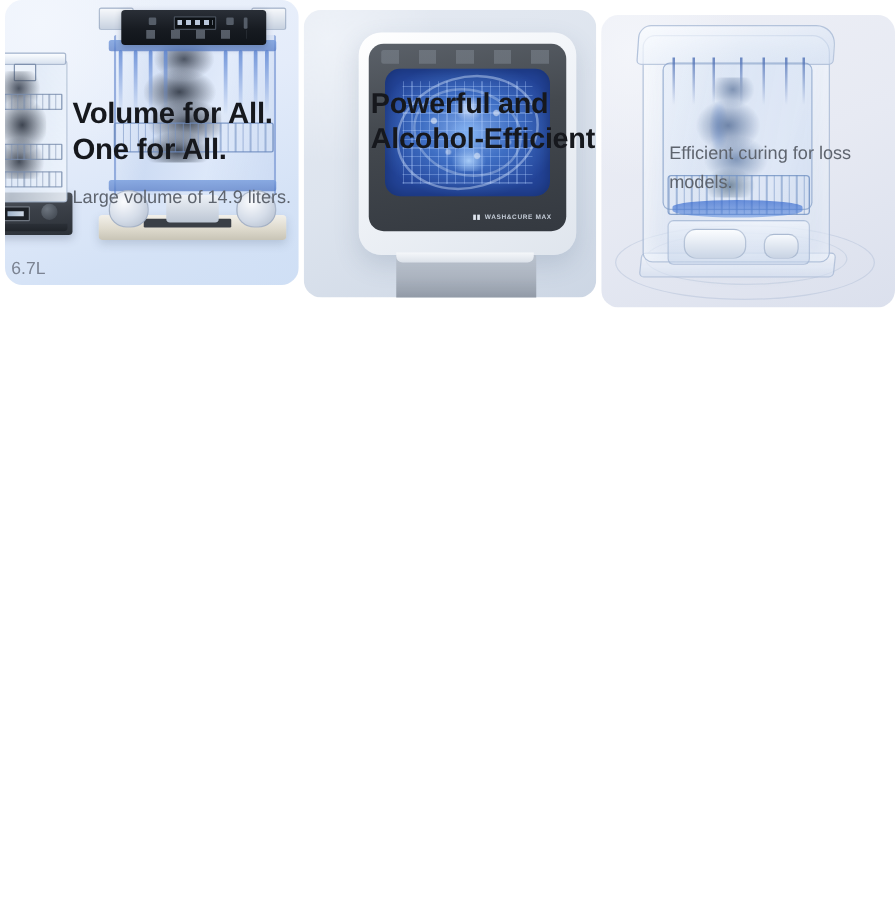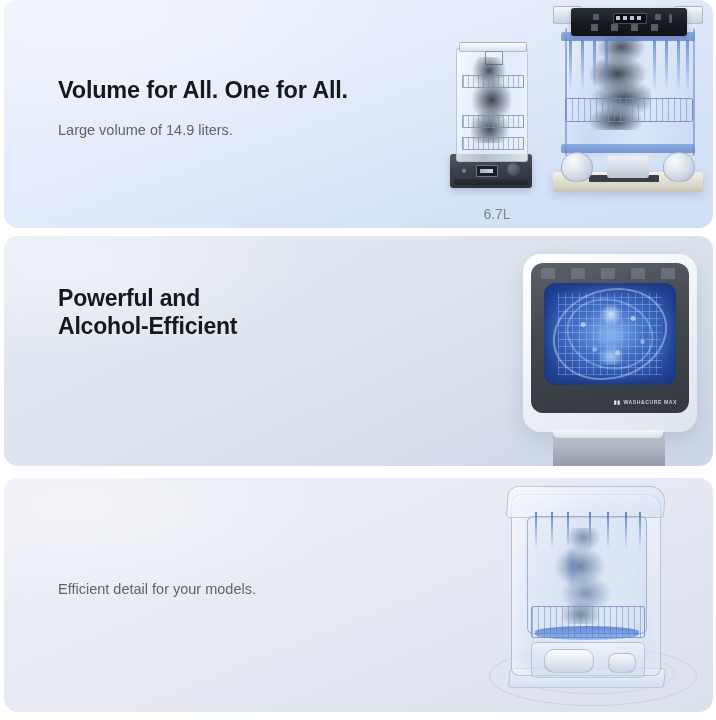--- a/index.html
+++ b/index.html
@@ -12,21 +12,21 @@
     height: 720px;
     font-family: "Liberation Sans", sans-serif;
     overflow: hidden;
   }
   .page {
     position: relative;
     width: 716px;
     height: 720px;
     background: #ffffff;
     display: flex;
-    flex-direction: column;
+    flex-direction: row;
   }
 
   
   .panel {
     position: relative;
     width: 709px;
     margin-left: 4px;
     border-radius: 14px;
     overflow: hidden;
     box-sizing: border-box;
@@ -225,21 +225,21 @@
   .vol-large { right: 6px; width: 150px; color: #3f73c4; }
 
   
   #panel2 {
     height: 230px;
     margin-top: 8px;
     background:
       radial-gradient(ellipse 60% 70% at 8% 10%, #eef2f8 0%, rgba(238,242,248,0) 62%),
       linear-gradient(155deg, #e5eaf2 0%, #dde4ee 48%, #ccd6e4 100%);
   }
-  #panel2 .panel-text { top: 48px; }
+  #panel2 .panel-text { top: 60px; }
   #panel2 .panel-sub { margin-top: 34px; }
 
   .p2-stage { position: absolute; right: 6px; top: 10px; width: 222px; height: 220px; z-index: 2; }
   .wc-shell {
     position: absolute; left: 38px; top: 8px; width: 174px; height: 178px;
     background: linear-gradient(150deg,#ffffff 0%, #f2f5f9 40%, #dfe5ed 100%);
     border-radius: 18px;
     box-shadow: 0 8px 20px rgba(80,100,130,.18);
   }
   .wc-frame {
@@ -503,21 +503,21 @@
           <div class="wc-brand"><span class="wc-brandmark">▮▮</span><span>WASH&amp;CURE MAX</span></div>
         </div>
         <div class="wc-door"></div>
       </div>
     </div>
   </section>
 
   <section class="panel" id="panel3">
 
     <div class="panel-text">
-      <p class="panel-sub">Efficient detail for your models.</p>
+      <p class="panel-sub">Efficient curing for loss models.</p>
     </div>
 
     <div class="p3-stage">
       <div class="cu-ripple"></div>
       <div class="cu-ripple2"></div>
       <div class="cu-base"></div>
       <div class="cu-body"></div>
       <div class="cu-lid"></div>
       <div class="cu-drum"></div>
       <div class="cu-rods">

